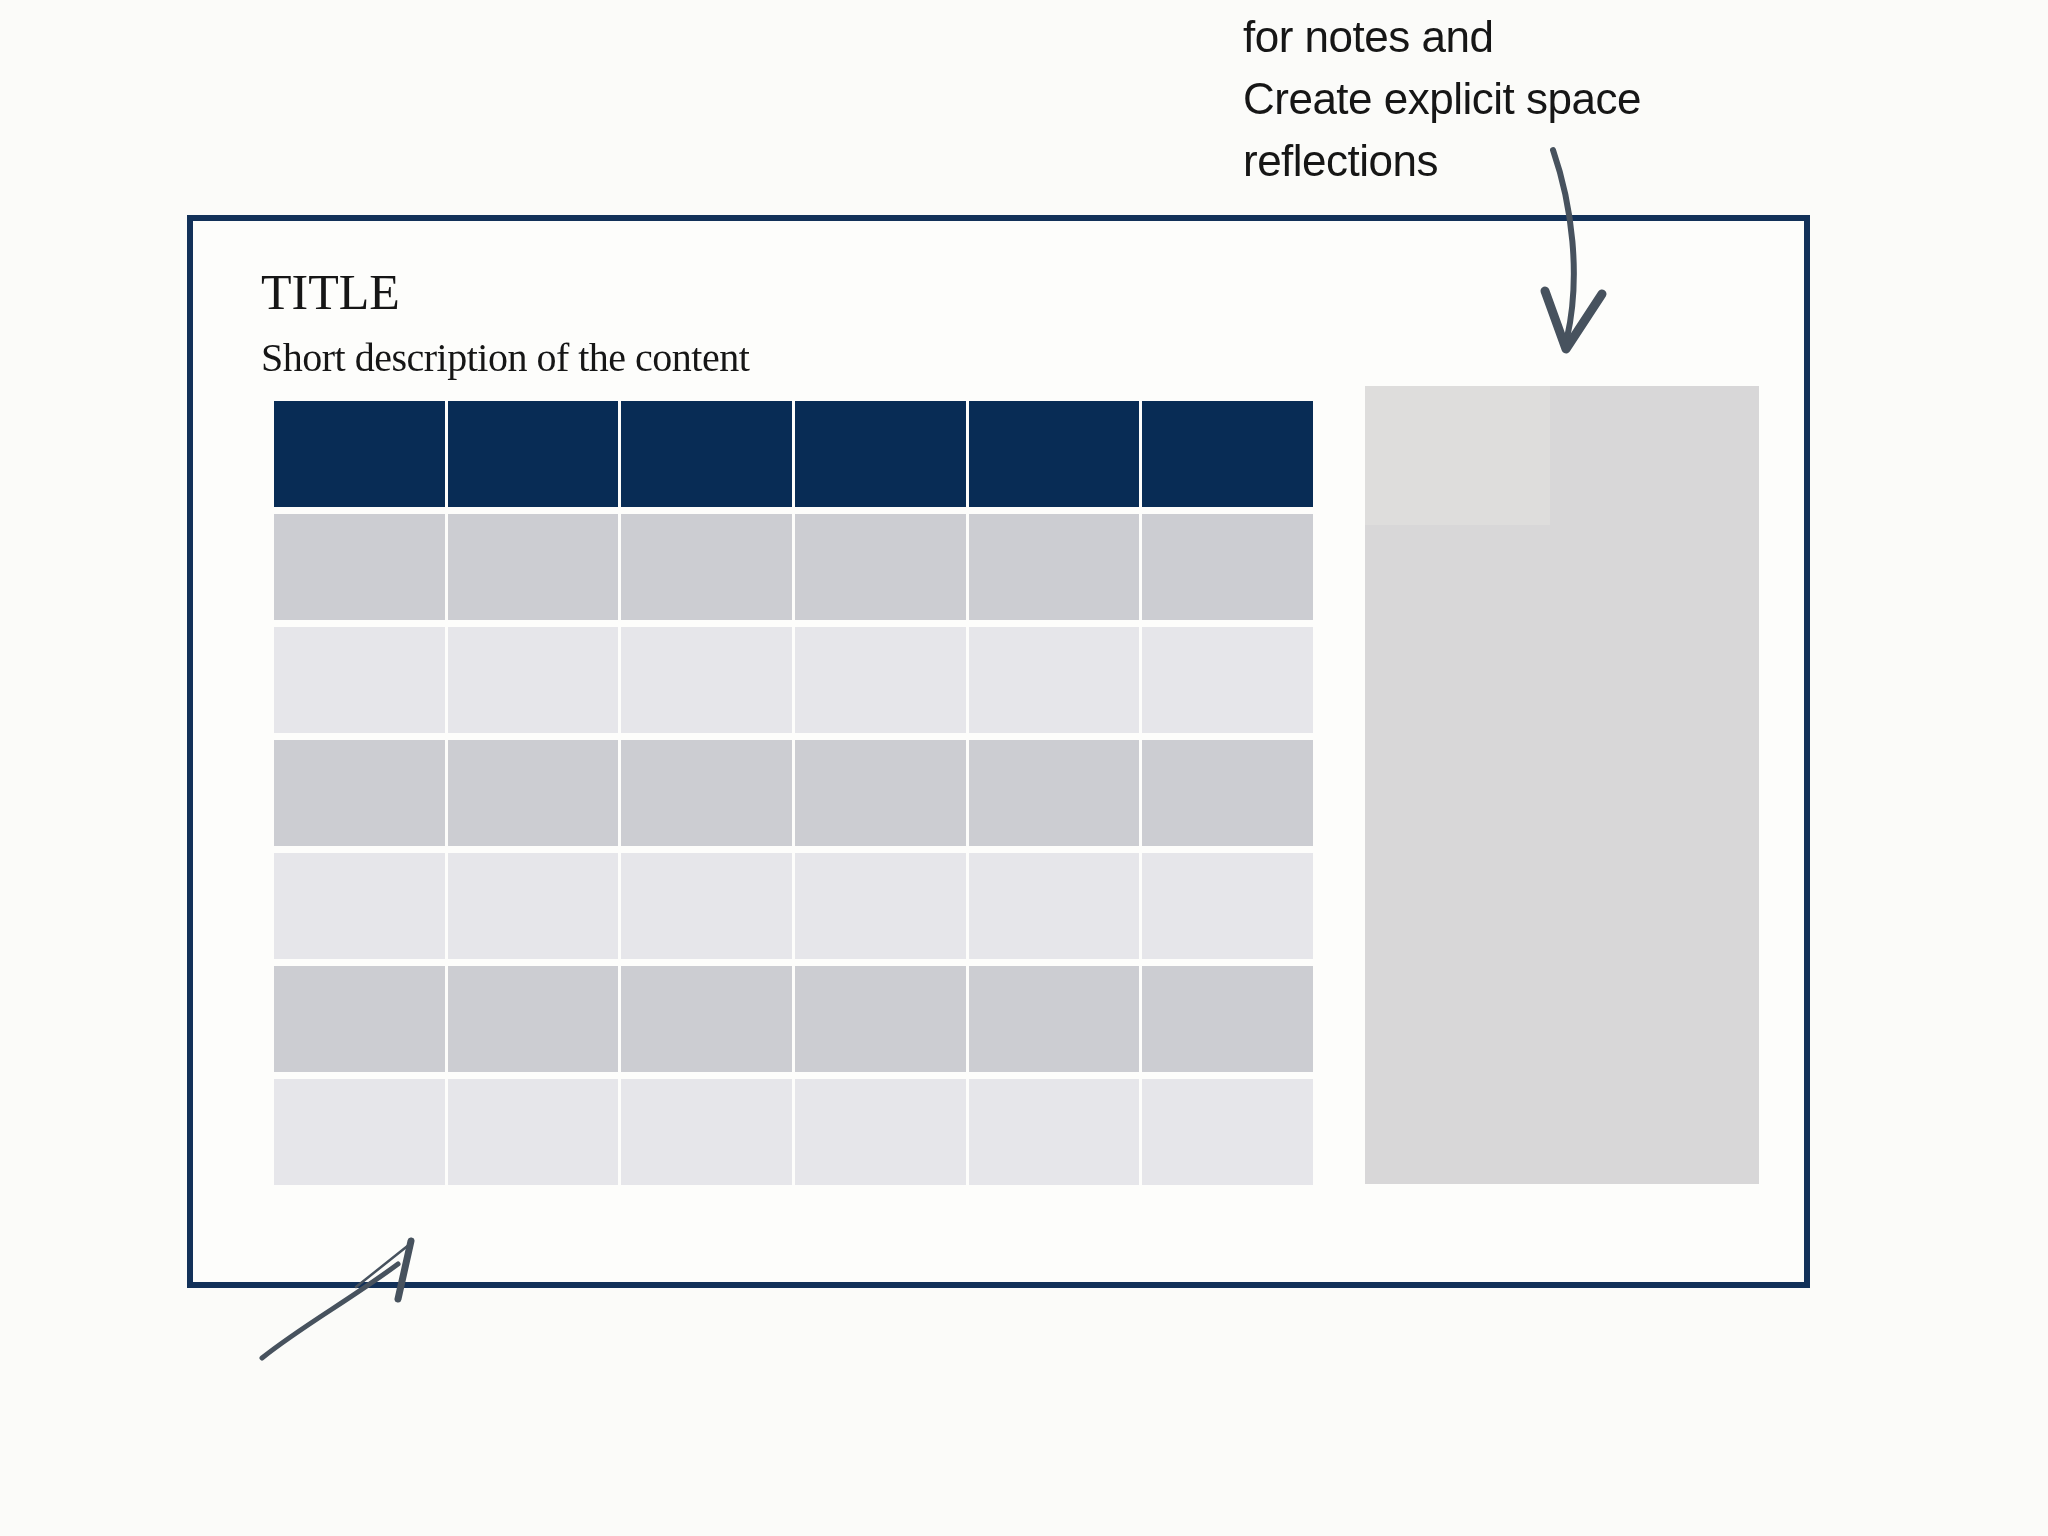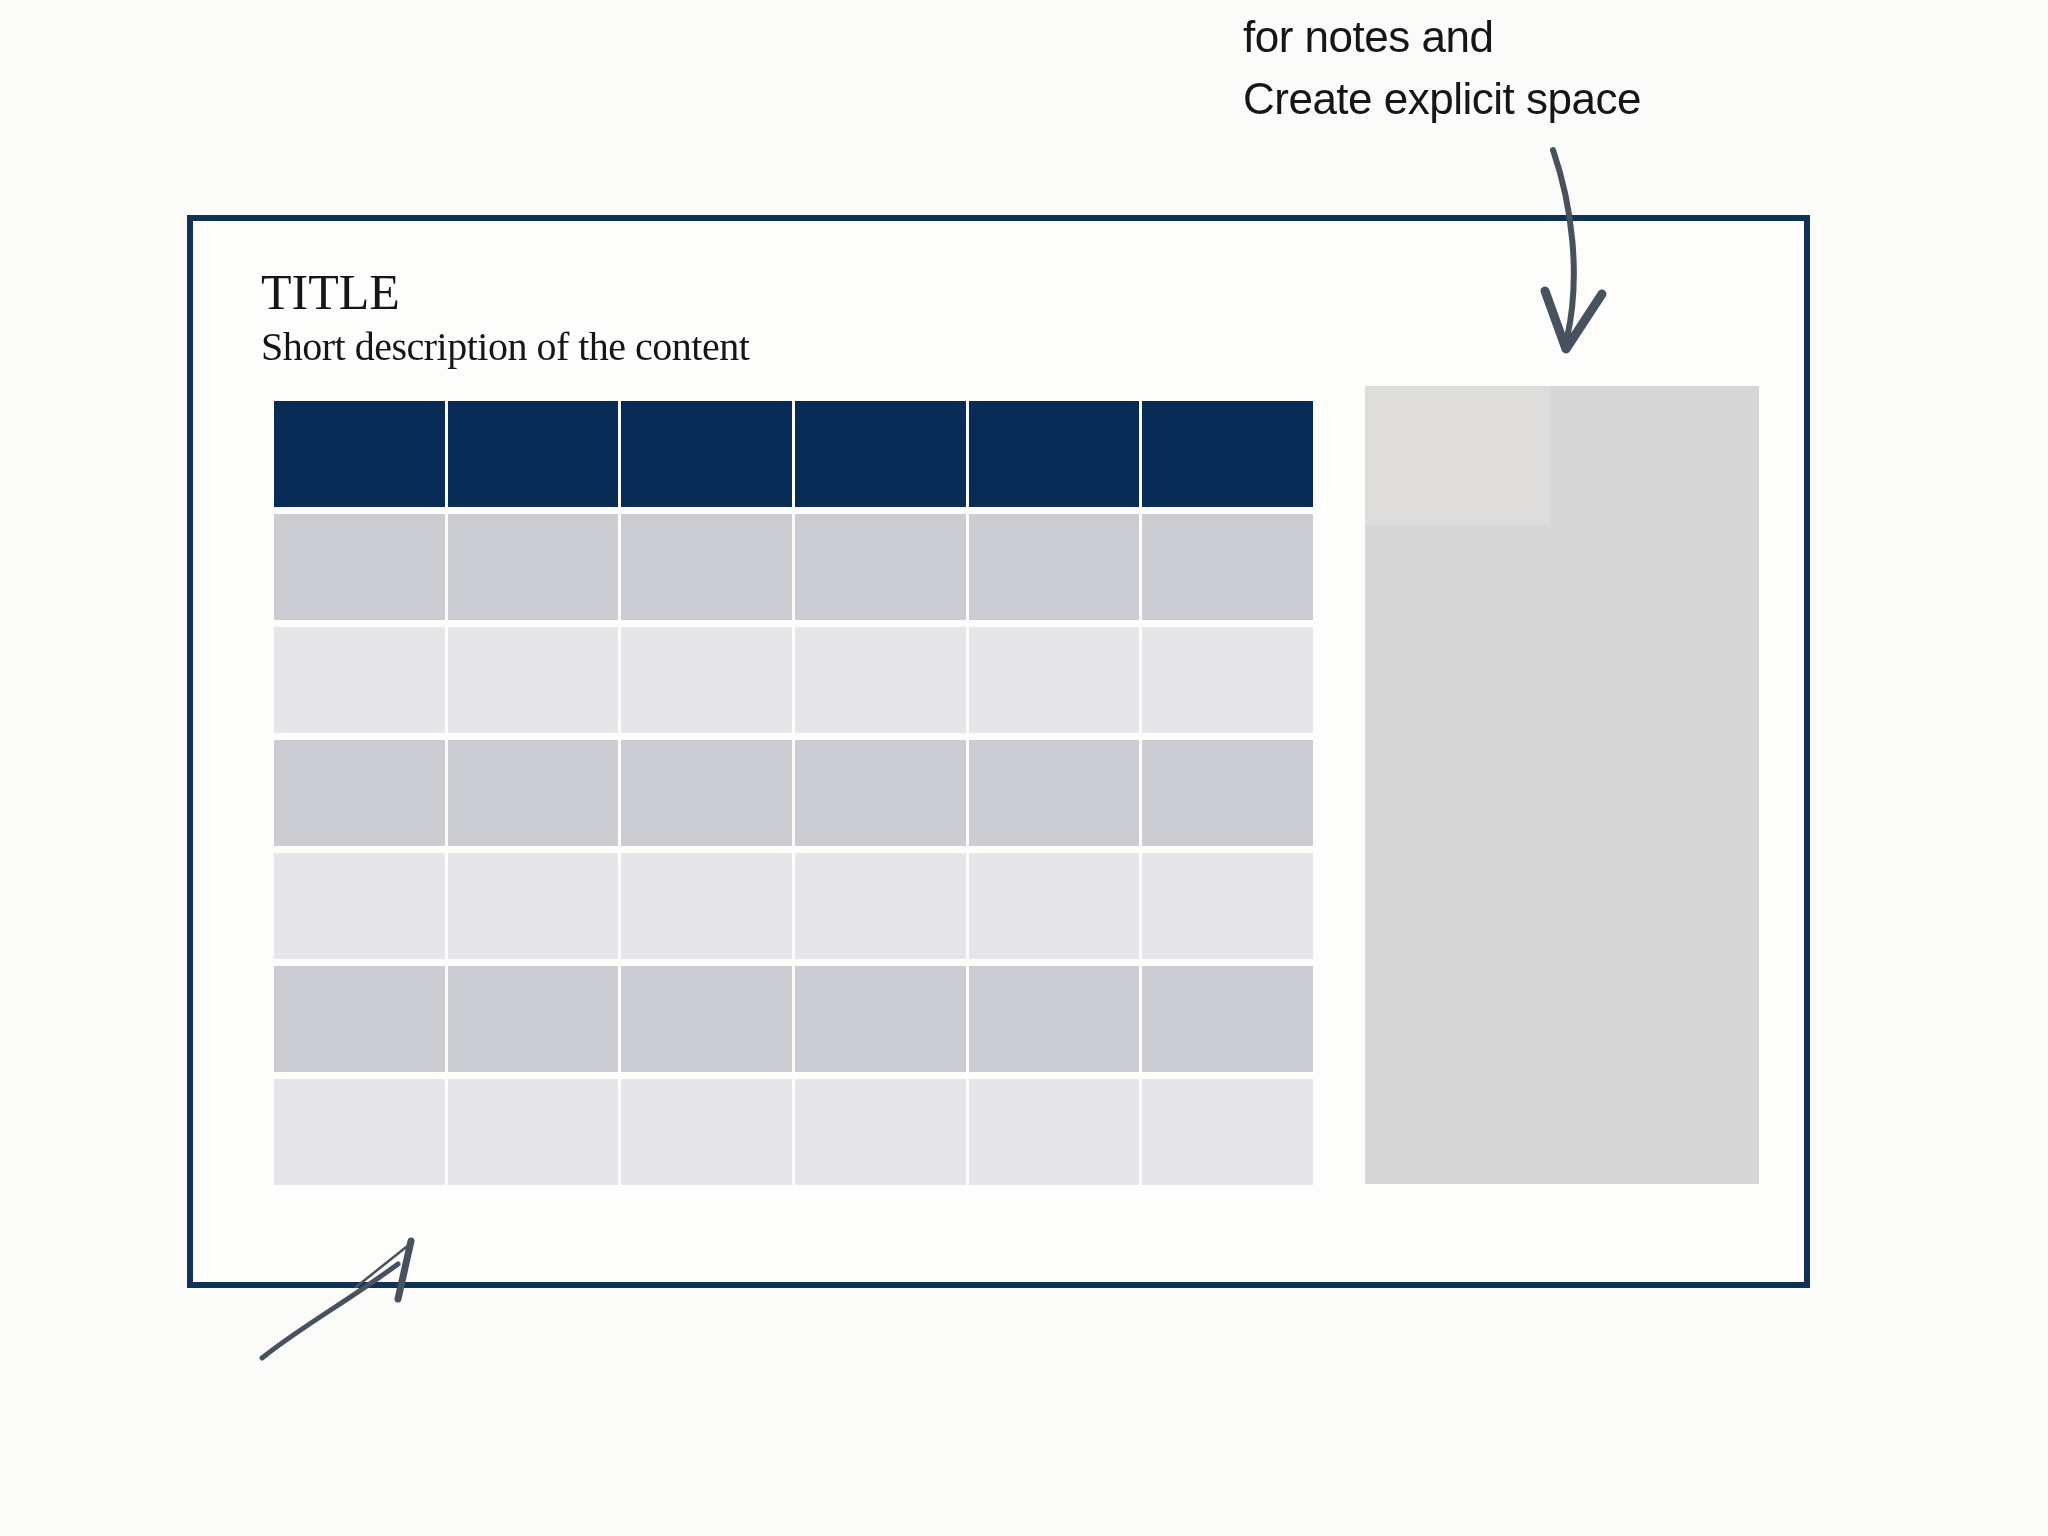--- a/index.html
+++ b/index.html
@@ -25,21 +25,21 @@
     position:absolute;left:187px;top:215px;
     width:1611px;height:1061px;
     border:6px solid var(--card-border);
     background:var(--card-bg);
   }
   .card-header{position:absolute;left:68px;top:42px;font-family:Liberation Serif, serif;}
   .card-title{
     font-size:50px;line-height:58px;letter-spacing:0px;font-weight:normal;
   }
   .card-subtitle{
-    font-size:40px;line-height:50px;margin-top:1px;letter-spacing:-0.5px;
+    font-size:40px;line-height:50px;margin-top:12px;letter-spacing:-0.5px;
   }
   .data-table{
     position:absolute;left:81px;top:180px;width:1039px;height:784px;
     display:grid;grid-template-columns:repeat(6,1fr);
     grid-auto-rows:106px;column-gap:3px;row-gap:7px;
   }
   .cell{width:100%;height:100%;}
   .cell.header{background:var(--table-header);}
   .cell.dark{background:var(--row-dark);}
   .cell.light{background:var(--row-light);}
@@ -55,20 +55,21 @@
   .annotation.top-right{left:1243px;top:6px;font-size:44px;line-height:62px;}
   svg.arrows{position:absolute;left:0;top:0;pointer-events:none;}
   .arrow-stroke{stroke:var(--arrow);fill:none;stroke-linecap:round;stroke-linejoin:round;}
 </style>
 </head>
 <body>
 
 <div class="annotation top-right">
   <div>for notes and</div>
   <div>Create explicit space</div>
+  <div>reflections</div>
 </div>
 
 <div class="slide-card">
   <div class="card-header">
     <div class="card-title">TITLE</div>
     <div class="card-subtitle">Short description of the content</div>
   </div>
 
   <div class="data-table">
       <div class="cell header"></div>

